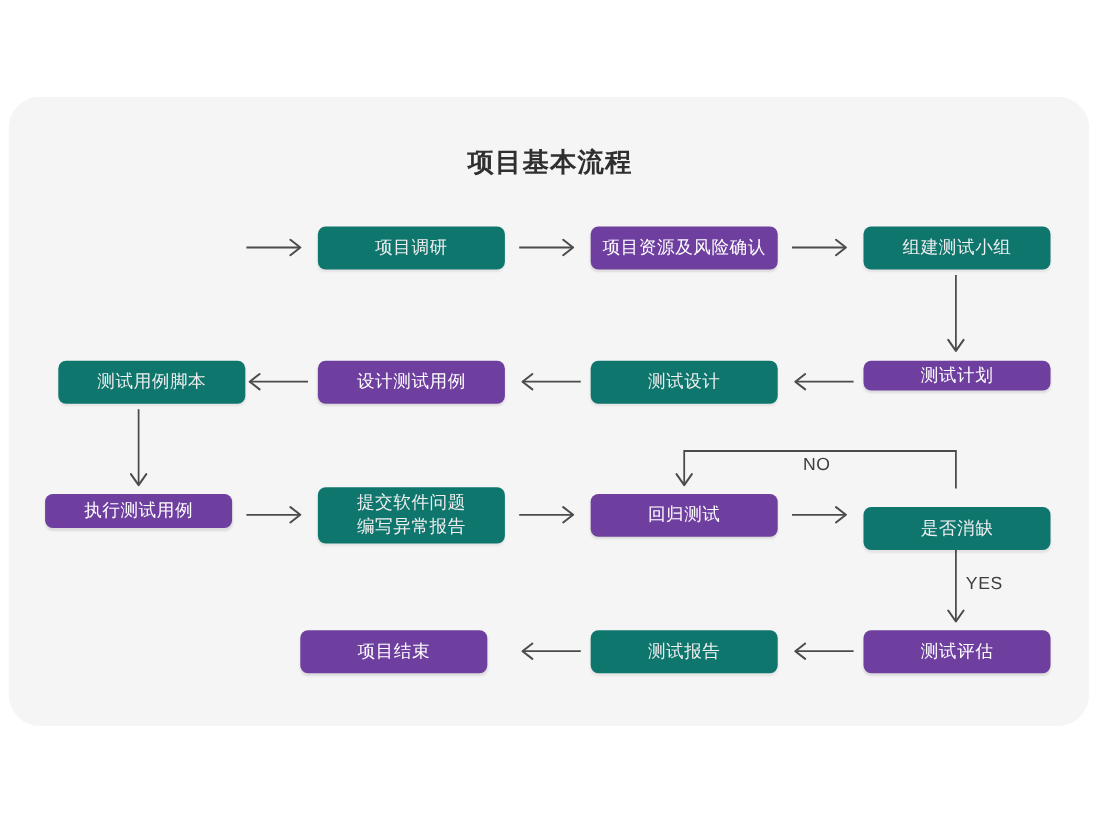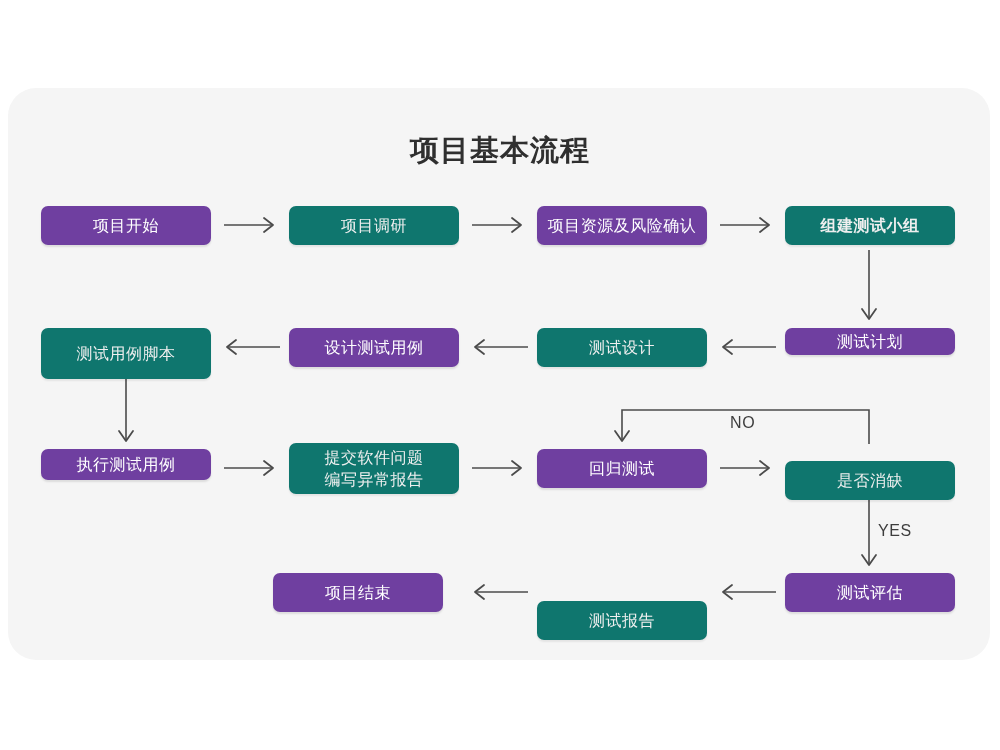--- a/index.html
+++ b/index.html
@@ -30,21 +30,21 @@
     border-radius: 28px;
   }
 
   
   #title {
     position: absolute;
     left: 0;
     top: 131px;
     width: 1000px;
     text-align: center;
-    font-size: 29px;
+    font-size: 24px;
     font-weight: 700;
     color: #2f2f2f;
     letter-spacing: 1px;
     white-space: pre;
   }
 
   
   .node {
     position: absolute;
     box-sizing: border-box;
@@ -185,44 +185,43 @@
     <g>
       <line class="wire" x1="528" y1="592" x2="476" y2="592"></line>
       <polyline class="wirehead" points="484,585 475,592 484,599"></polyline>
     </g>
   </svg>
 
   <div class="edge-label" style="left:730px; top:414px;">NO</div>
 
   <div class="edge-label" style="left:878px; top:522px;">YES</div>
 
-  <div class="node purple" style="left:41px;  top:206px; width:170px; height:39px;">项目开始</div>
 
   <div class="node gray" style="left:289px; top:206px; width:170px; height:39px;">项目调研</div>
 
   <div class="node purple" style="left:537px; top:206px; width:170px; height:39px;">项目资源及风险确认</div>
 
-  <div class="node gray" style="left:785px; top:206px; width:170px; height:39px;font-weight:bold;">组建测试小组</div>
-
-  <div class="node gray" style="left:41px;  top:328px; width:170px; height:51px;">测试用例脚本</div>
+  <div class="node gray" style="left:785px; top:206px; width:170px; height:39px;">组建测试小组</div>
+
+  <div class="node gray" style="left:53px;  top:328px; width:170px; height:39px;">测试用例脚本</div>
 
   <div class="node purple" style="left:289px; top:328px; width:170px; height:39px;">设计测试用例</div>
 
   <div class="node gray" style="left:537px; top:328px; width:170px; height:39px;text-align:center;">测试设计</div>
 
   <div class="node purple" style="left:785px; top:328px; width:170px; height:27px;">测试计划</div>
 
   <div class="node purple" style="left:41px;  top:449px; width:170px; height:31px;">执行测试用例</div>
 
   <div class="node gray" style="left:289px; top:443px; width:170px; height:51px;">提交软件问题
 编写异常报告</div>
 
   <div class="node purple" style="left:537px; top:449px; width:170px; height:39px;">回归测试</div>
 
   <div class="node gray" style="left:785px; top:449px; width:170px; height:39px;margin-top:12px;">是否消缺</div>
 
   <div class="node purple" style="left:273px; top:573px; width:170px; height:39px;">项目结束</div>
 
-  <div class="node gray" style="left:537px; top:573px; width:170px; height:39px;margin-top:28px;">测试报告</div>
+  <div class="node gray" style="left:537px; top:573px; width:170px; height:39px;">测试报告</div>
 
   <div class="node purple" style="left:785px; top:573px; width:170px; height:39px;">测试评估</div>
 
 </div>
 
 </body></html>

